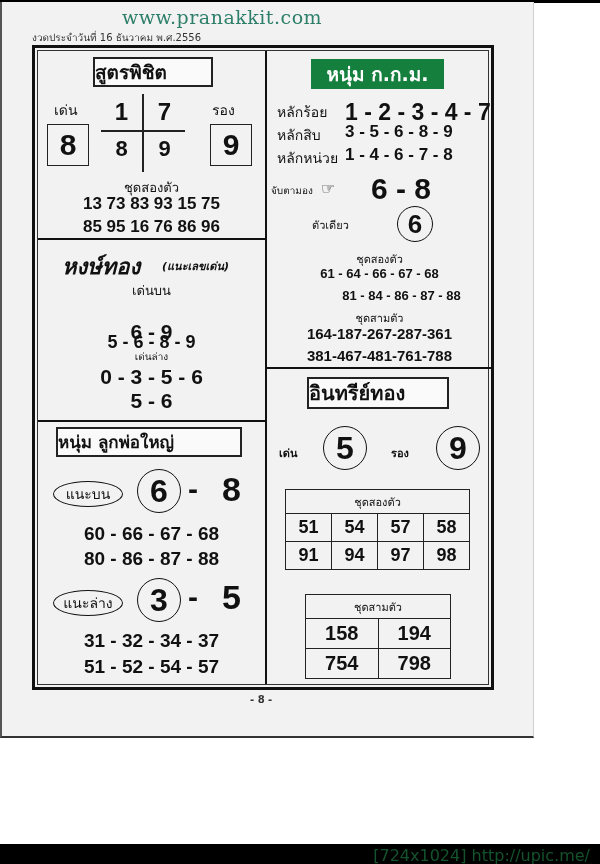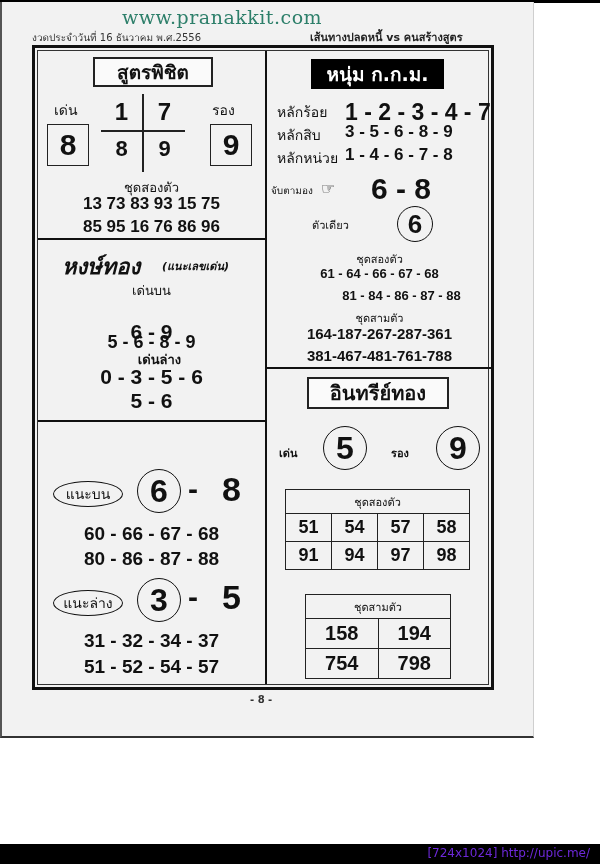--- a/index.html
+++ b/index.html
@@ -12,39 +12,38 @@
                font-size: 19px; color: #2d7f6a; letter-spacing: 0.5px; }
   .issue { position: absolute; left: 30px; top: 28px; font-size: 10px; color: #333; }
   .headright { position: absolute; left: 308px; top: 26px; font-size: 11px; font-weight: bold; color: #222; }
   .frame { position: absolute; left: 30px; top: 43px; width: 462px; height: 645px; border: 3px solid #111; }
   .frame-inner { position: absolute; left: 2px; top: 2px; right: 2px; bottom: 2px; border: 1px solid #333; }
   .vdiv { position: absolute; left: 227px; top: 0; width: 2px; height: 100%; background: #111; }
   .hdiv { position: absolute; height: 2px; background: #111; }
   .sec { position: absolute; }
   .center { text-align: center; }
   .bold { font-weight: bold; font-family: "Liberation Sans", sans-serif; }
-  .boxtitle { position: absolute; border: 2px solid #222; background: #fafafa; text-align: center; font-weight: bold; }
+  .boxtitle { position: absolute; border: 2px solid #222; background: #fafafa; text-align: left; font-weight: bold; }
   .num-big { font-family: "Liberation Sans", sans-serif; font-weight: bold; }
   .circle { border: 1.5px solid #111; border-radius: 50%; display: flex; align-items: center; justify-content: center; }
   .oval { border: 1.5px solid #111; border-radius: 50%; display: flex; align-items: center; justify-content: center; font-size: 14px; }
   table.grid { border-collapse: collapse; position: absolute; }
   table.grid td { border: 1.5px solid #222; text-align: center; font-family: "Liberation Sans", sans-serif; font-weight: bold; }
   .footer-strip { position: absolute; left: 0; top: 844px; width: 600px; height: 20px; background: #000; }
-  .footer-text { position: absolute; right: 10px; top: 846px; color: #6d28d9; font-size: 12px; font-family: "DejaVu Sans", sans-serif; }
+  .footer-text { position: absolute; right: 10px; top: 846px; color: #14532d; font-size: 16px; font-family: "DejaVu Sans", sans-serif; }
   .pagenum { position: absolute; left: 248px; top: 692px; font-size: 10px; font-weight: bold; color: #333; }
 </style>
 </head>
 <body>
 
 <div class="topbar"></div>
 
 <div class="page">
   <div class="watermark">www.pranakkit.com</div>
   <div class="issue">งวดประจำวันที่ 16 ธันวาคม พ.ศ.2556</div>
-  <div class="headright">เส้นทางปลดหนี้ vs คนสร้างสูตร</div>
 
   <div class="frame">
     <div class="frame-inner">
       <div class="vdiv"></div>
       <div class="hdiv" style="left:0;top:187px;width:227px;"></div>
       <div class="hdiv" style="left:0;top:369px;width:227px;"></div>
       <div class="hdiv" style="left:229px;top:316px;width:225px;"></div>
 
       <div class="sec" style="left:0;top:0;width:227px;height:187px;">
         <div class="boxtitle" style="left:55px;top:6px;width:120px;height:30px;font-size:19px;line-height:26px;">สูตรพิชิต</div>
@@ -64,42 +63,43 @@
         <div class="center bold" style="position:absolute;left:0;top:143px;width:227px;font-size:17px;">13 73 83 93 15 75</div>
         <div class="center bold" style="position:absolute;left:0;top:166px;width:227px;font-size:17px;">85 95 16 76 86 96</div>
       </div>
 
       <div class="sec" style="left:0;top:189px;width:227px;height:180px;">
         <div style="position:absolute;left:24px;top:9px;font-size:22px;font-weight:bold;font-style:italic;">หงษ์ทอง</div>
         <div style="position:absolute;left:124px;top:17px;font-size:11px;font-weight:bold;font-style:italic;">(แนะเลขเด่น)</div>
         <div class="center" style="position:absolute;left:0;top:40px;width:227px;font-size:13px;">เด่นบน</div>
         <div class="center bold" style="position:absolute;left:0;top:56px;width:227px;font-size:18px;margin-top:36px;">5 - 6 - 8 - 9</div>
         <div class="center bold" style="position:absolute;left:0;top:80px;width:227px;font-size:21px;">6 - 9</div>
-        <div class="center" style="position:absolute;left:8px;top:109px;width:227px;font-size:13px;font-weight:bold;">เด่นล่าง</div>
+        <div class="center" style="position:absolute;left:0;top:109px;width:227px;font-size:10px;">เด่นล่าง</div>
         <div class="center bold" style="position:absolute;left:0;top:125px;width:227px;font-size:21px;">0 - 3 - 5 - 6</div>
         <div class="center bold" style="position:absolute;left:0;top:149px;width:227px;font-size:21px;">5 - 6</div>
       </div>
 
       <div class="sec" style="left:0;top:371px;width:227px;height:268px;">
+        <div class="boxtitle" style="left:18px;top:5px;width:186px;height:30px;font-size:17px;line-height:26px;">หนุ่ม ลูกพ่อใหญ่</div>
         <div class="oval" style="position:absolute;left:15px;top:59px;width:70px;height:26px;">แนะบน</div>
         <div class="circle num-big" style="position:absolute;left:99px;top:47px;width:44px;height:44px;font-size:32px;">6</div>
         <div class="num-big" style="position:absolute;left:150px;top:50px;font-size:30px;">-</div>
         <div class="num-big" style="position:absolute;left:184px;top:48px;font-size:34px;">8</div>
         <div class="center bold" style="position:absolute;left:0;top:101px;width:227px;font-size:19px;">60 - 66 - 67 - 68</div>
         <div class="center bold" style="position:absolute;left:0;top:126px;width:227px;font-size:19px;">80 - 86 - 87 - 88</div>
         <div class="oval" style="position:absolute;left:15px;top:168px;width:70px;height:26px;">แนะล่าง</div>
         <div class="circle num-big" style="position:absolute;left:99px;top:156px;width:44px;height:44px;font-size:32px;">3</div>
         <div class="num-big" style="position:absolute;left:150px;top:158px;font-size:30px;">-</div>
         <div class="num-big" style="position:absolute;left:184px;top:156px;font-size:34px;">5</div>
         <div class="center bold" style="position:absolute;left:0;top:208px;width:227px;font-size:19px;">31 - 32 - 34 - 37</div>
         <div class="center bold" style="position:absolute;left:0;top:234px;width:227px;font-size:19px;">51 - 52 - 54 - 57</div>
       </div>
 
       <div class="sec" style="left:229px;top:0;width:225px;height:316px;">
-        <div style="position:absolute;left:44px;top:8px;width:133px;height:30px;background:#000000;color:#fff;font-size:19px;font-weight:bold;text-align:center;line-height:30px;">หนุ่ม ก.ก.ม.</div>
+        <div style="position:absolute;left:44px;top:8px;width:133px;height:30px;background:#15803d;color:#fff;font-size:19px;font-weight:bold;text-align:center;line-height:30px;">หนุ่ม ก.ก.ม.</div>
         <div style="position:absolute;left:10px;top:50px;font-size:14px;">หลักร้อย</div>
         <div class="bold" style="position:absolute;left:78px;top:48px;font-size:23px;">1 - 2 - 3 - 4 - 7</div>
         <div style="position:absolute;left:10px;top:73px;font-size:14px;">หลักสิบ</div>
         <div class="bold" style="position:absolute;left:78px;top:71px;font-size:17px;">3 - 5 - 6 - 8 - 9</div>
         <div style="position:absolute;left:10px;top:96px;font-size:14px;">หลักหน่วย</div>
         <div class="bold" style="position:absolute;left:78px;top:94px;font-size:17px;">1 - 4 - 6 - 7 - 8</div>
         <div style="position:absolute;left:4px;top:132px;font-size:10px;">จับตามอง</div>
         <div style="position:absolute;left:54px;top:128px;font-size:16px;">☞</div>
         <div class="num-big" style="position:absolute;left:104px;top:121px;font-size:30px;">6 - 8</div>
         <div style="position:absolute;left:45px;top:165px;font-size:11px;">ตัวเดียว</div>

